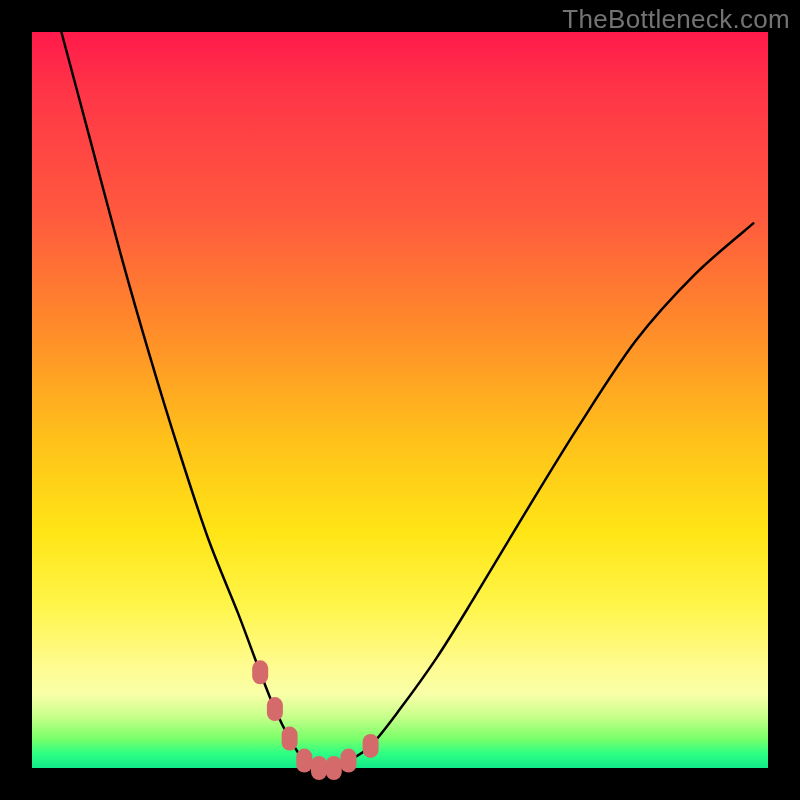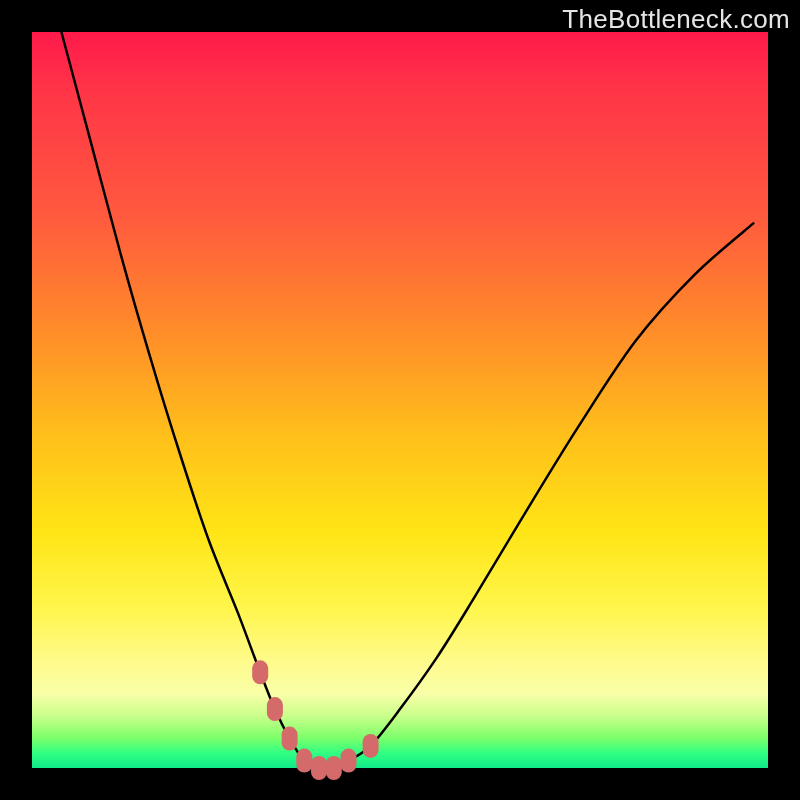--- a/index.html
+++ b/index.html
@@ -40,21 +40,21 @@
       #c8ff8a 93%,
       #7aff6a 96%,
       #2fff83 98%,
       #11e989 100%
     );
   }
   .watermark {
     position: absolute;
     top: 4px;
     right: 10px;
-    color: #e5e5e5;
+    color: #737373;
     font-size: 26px;
     letter-spacing: 0.3px;
     font-weight: 500;
     margin-left: 22px;
   }
   svg.curve {
     position: absolute;
     left: 0;
     top: 0;
     width: 736px;

